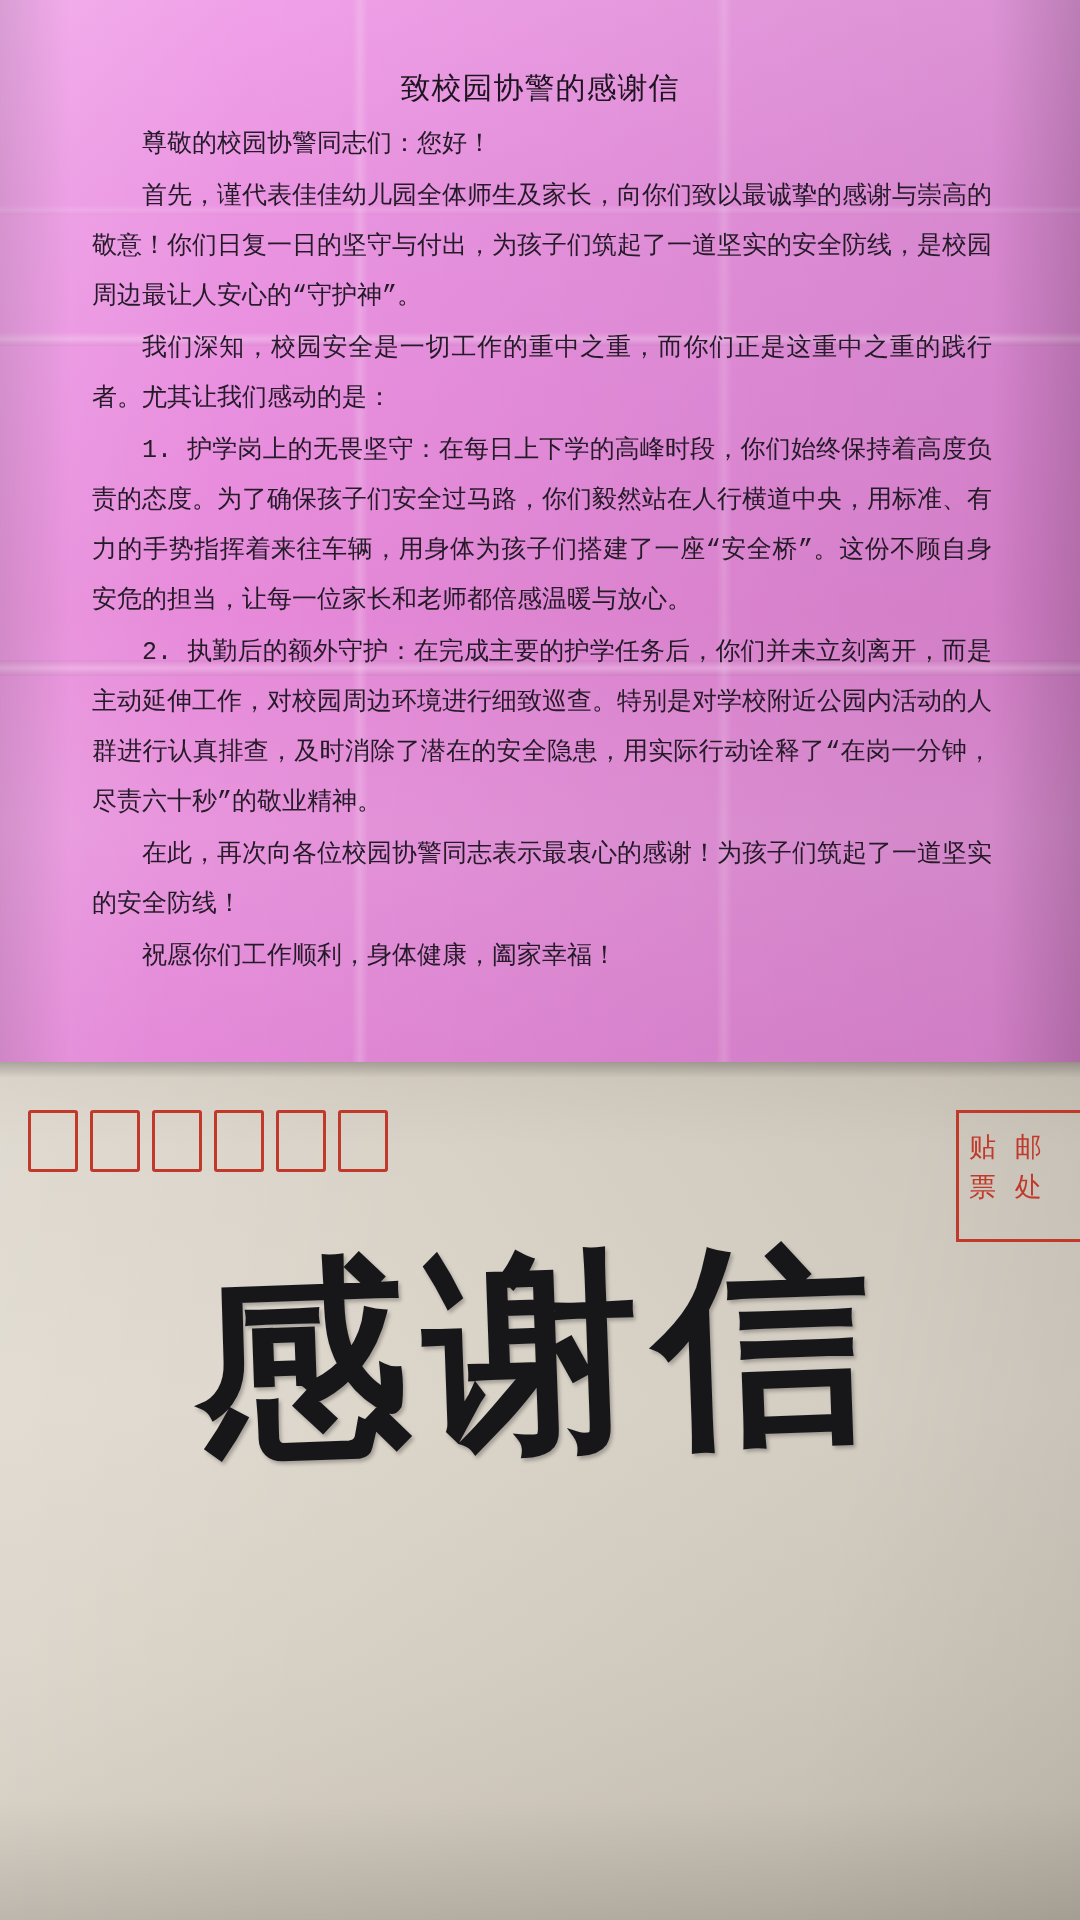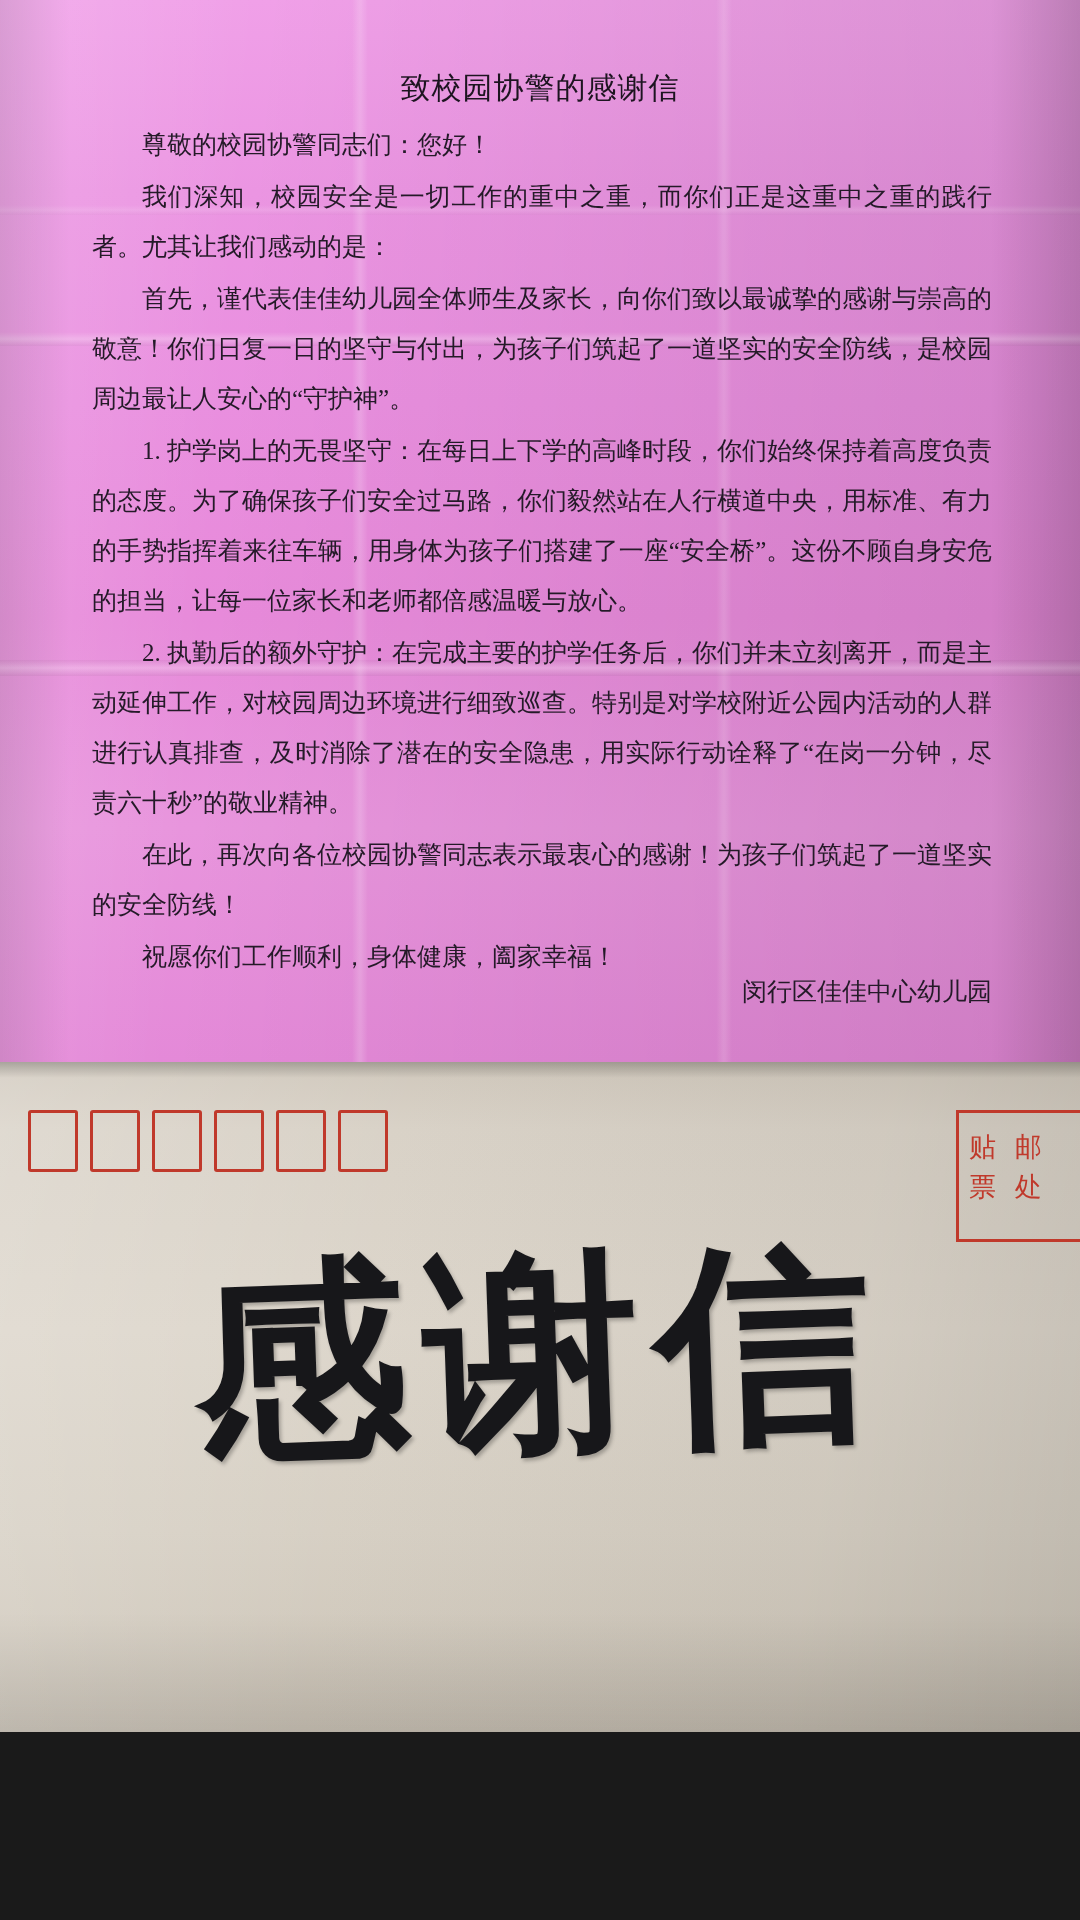--- a/index.html
+++ b/index.html
@@ -77,40 +77,40 @@
     top: 120px;
     width: 900px;
     font-size: 25px;
     line-height: 50px;
     color: #241a28;
     text-align: justify;
   }
   .letter-body p {
     margin: 0 0 2px 0;
   }
-  .p-indent { text-indent: 2em; }
+  .p-indent { text-indent: 2em; font-family: Liberation Mono, monospace; }
 
   .sign-block {
     position: absolute;
     left: 92px;
     top: 968px;
     width: 900px;
     font-size: 25px;
     line-height: 48px;
     color: #241a28;
     text-align: right;
   }
   .sign-block div { white-space: nowrap; }
 
   
   .envelope {
     position: absolute;
     left: 0; top: 1062px;
     width: 1080px;
-    height: 670px;
+    height: 858px;
     background:
       linear-gradient(100deg, rgba(255,255,255,0.20) 0%, rgba(255,255,255,0.02) 35%, rgba(0,0,0,0.04) 75%, rgba(0,0,0,0.10) 100%),
       linear-gradient(180deg, #cfc7bb 0%, #d8d1c6 10%, #dcd5ca 40%, #d6cfc3 70%, #cbc3b6 100%);
     overflow: hidden;
   }
   .env-top-edge {
     position: absolute; left: 0; top: 0; width: 1080px; height: 16px;
     background: linear-gradient(180deg, rgba(0,0,0,0.22), rgba(0,0,0,0));
   }
   .postcode-boxes {
@@ -174,30 +174,29 @@
     <div class="crease h2"></div>
     <div class="crease v1"></div>
     <div class="crease v2"></div>
     <div class="shadow-left"></div>
     <div class="shadow-right"></div>
 
     <div class="letter-title">致校园协警的感谢信</div>
 
     <div class="letter-body">
       <p class="p-indent">尊敬的校园协警同志们：您好！</p>
+      <p class="p-indent">首先，谨代表佳佳幼儿园全体师生及家长，向你们致以最诚挚的感谢与崇高的敬意！你们日复一日的坚守与付出，为孩子们筑起了一道坚实的安全防线，是校园周边最让人安心的“守护神”。</p>
       <p class="p-indent">我们深知，校园安全是一切工作的重中之重，而你们正是这重中之重的践行者。尤其让我们感动的是：</p>
-      <p class="p-indent">首先，谨代表佳佳幼儿园全体师生及家长，向你们致以最诚挚的感谢与崇高的敬意！你们日复一日的坚守与付出，为孩子们筑起了一道坚实的安全防线，是校园周边最让人安心的“守护神”。</p>
       <p class="p-indent">1. 护学岗上的无畏坚守：在每日上下学的高峰时段，你们始终保持着高度负责的态度。为了确保孩子们安全过马路，你们毅然站在人行横道中央，用标准、有力的手势指挥着来往车辆，用身体为孩子们搭建了一座“安全桥”。这份不顾自身安危的担当，让每一位家长和老师都倍感温暖与放心。</p>
       <p class="p-indent">2. 执勤后的额外守护：在完成主要的护学任务后，你们并未立刻离开，而是主动延伸工作，对校园周边环境进行细致巡查。特别是对学校附近公园内活动的人群进行认真排查，及时消除了潜在的安全隐患，用实际行动诠释了“在岗一分钟，尽责六十秒”的敬业精神。</p>
       <p class="p-indent">在此，再次向各位校园协警同志表示最衷心的感谢！为孩子们筑起了一道坚实的安全防线！</p>
       <p class="p-indent">祝愿你们工作顺利，身体健康，阖家幸福！</p>
     </div>
 
     <div class="sign-block">
-      <div>闵行区佳佳中心幼儿园</div>
     </div>
   </div>
 
   <div class="envelope">
     <div class="env-top-edge"></div>
 
     <div class="postcode-boxes">
       <div class="pc-box"></div>
       <div class="pc-box"></div>
       <div class="pc-box"></div>

